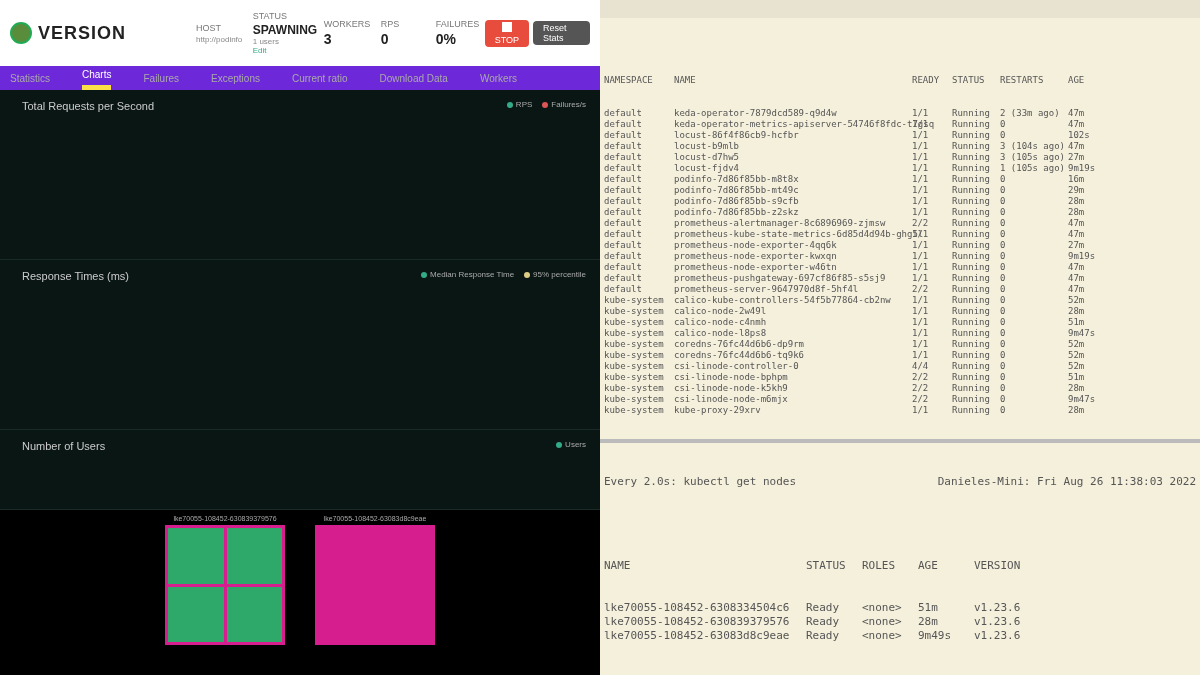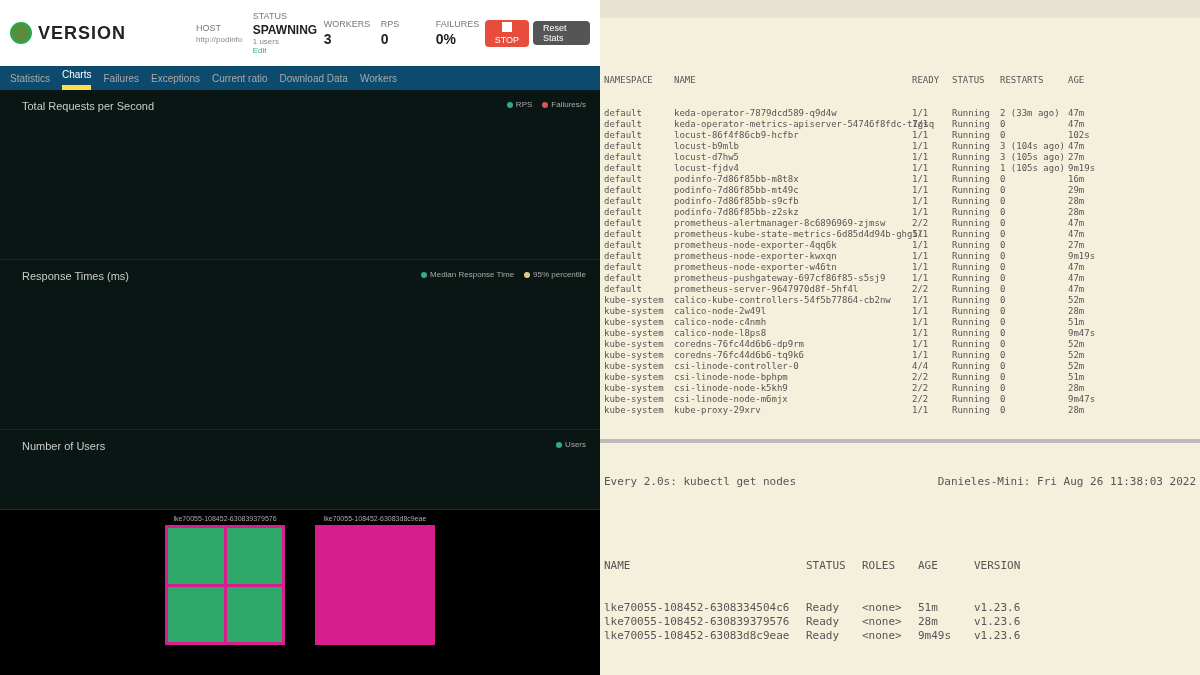--- a/index.html
+++ b/index.html
@@ -15,21 +15,21 @@
 .stat-block { font-size: 9px; color: #777; min-width: 55px; padding: 0 10px; }
 .stat-label { text-transform: uppercase; margin-bottom: 2px; }
 .stat-value { font-size: 14px; color: #222; font-weight: bold; }
 .stat-sub { font-size: 8px; color: #888; }
 .btn { padding: 2px 10px; font-size: 9px; color: #fff; border-radius: 4px; margin-left: 4px; display: flex; flex-direction: column; align-items: center; cursor: pointer; }
 .btn-stop { background: #e74c3c; }
 .btn-stop-icon { width: 10px; height: 10px; background: #fff; margin-bottom: 3px; }
 .btn-reset { background: #555; }
 
 
-.tabs { background: #0c4a6e; display: flex; gap: 12px; padding: 0 10px; height: 24px; align-items: center; font-size: 10px; color: #aaa; }
+.tabs { background: #6d28d9; display: flex; gap: 32px; padding: 0 10px; height: 24px; align-items: center; font-size: 10px; color: #aaa; }
 .tab { cursor: pointer; padding: 5px 0; }
 .tab.active { color: #fff; border-bottom: 8px solid #fde047; }
 
 
 .charts { background: #0a1614; flex: 1; overflow: hidden; padding: 0; position: relative; }
 .chart-block { height: 170px; border-bottom: 1px solid #1a2a28; padding: 10px; position: relative; }
 .chart-block.short { height: 80px; }
 .chart-title { font-size: 11px; color: #ccc; margin-left: 12px; }
 .chart-legend { position: absolute; right: 14px; top: 10px; font-size: 8px; color: #aaa; display: flex; gap: 10px; }
 .legend-dot { display: inline-block; width: 6px; height: 6px; border-radius: 50%; margin-right: 3px; vertical-align: middle; }

